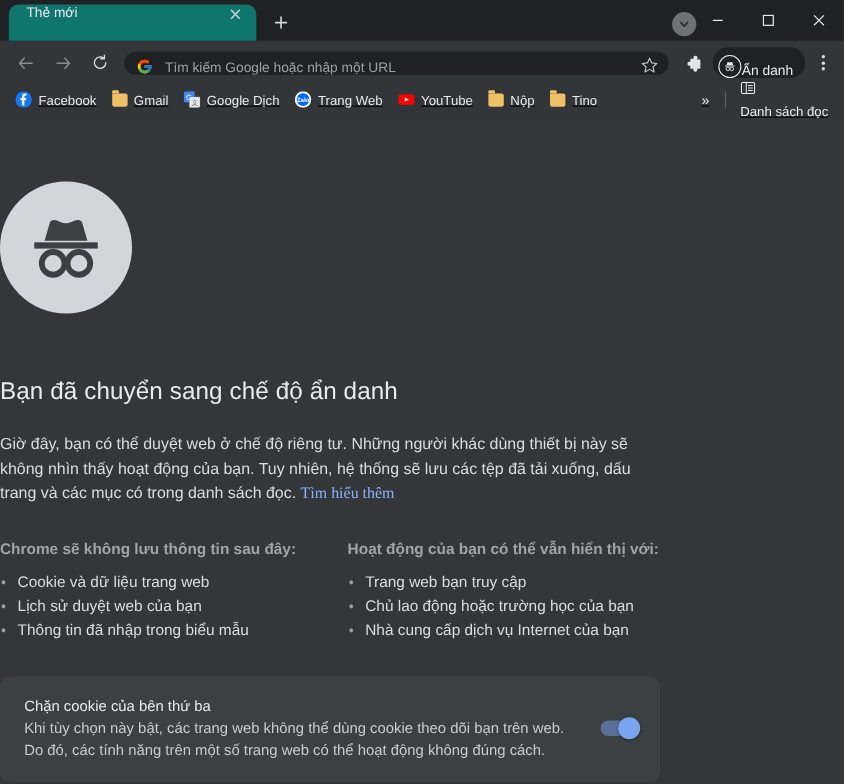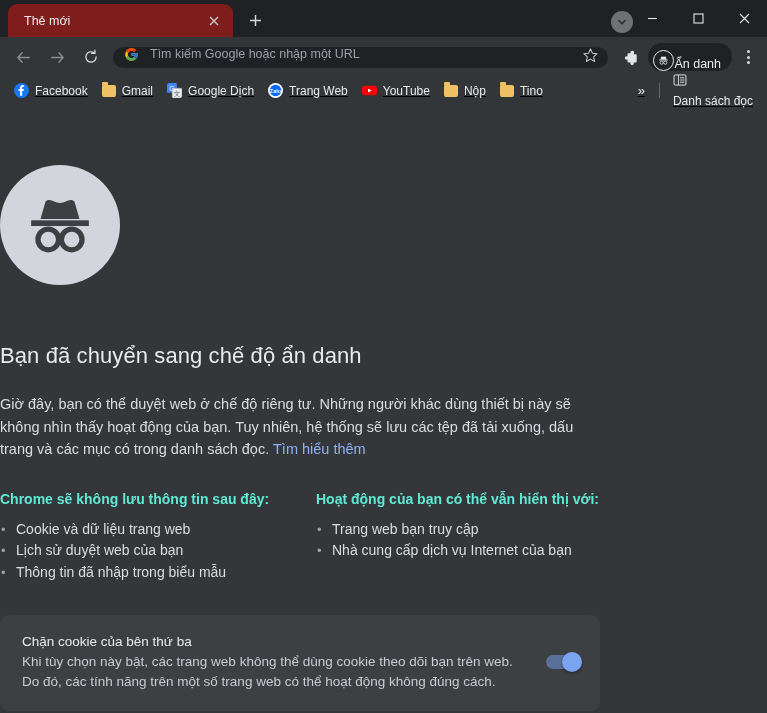--- a/index.html
+++ b/index.html
@@ -9,24 +9,24 @@
     font-family:"Liberation Sans", sans-serif;
     -webkit-font-smoothing:antialiased;
   }
 
   
   .titlebar {
     height:37px; background:#202124;
     display:flex; align-items:flex-end; position:relative;
   }
   .tab {
-    width:225px; height:33px; background:#7f1d1d;
+    width:225px; height:33px; background:#0f766e;
     border-radius:9px 9px 0 0;
     margin-left:8px;
-    display:flex; align-items:center;
+    display:flex; align-items:flex-start;
     padding:0 10px 0 16px;
     position:relative;
   }
   .tab-title {
     flex:1; color:#E8EAED; font-size:12.5px;
     white-space:nowrap; overflow:hidden; text-overflow:ellipsis;
   }
   .tab-close {
     width:18px; height:18px; flex:none;
     display:flex; align-items:center; justify-content:center;
@@ -62,21 +62,21 @@
     width:30px; height:30px; margin:0 2px;
     display:flex; align-items:center; justify-content:center;
     border-radius:50%;
   }
   .navbtn.dim { color:#8A8E93; }
   .navbtn.on  { color:#D6D9DC; }
 
   .omnibox {
     flex:1; height:21px; background:#202124;
     border-radius:14px; margin:0 7px 0 5px;
-    display:flex; align-items:flex-start; padding:0 9px 0 11px;
+    display:flex; align-items:flex-end; padding:0 9px 0 11px;
   }
   .glogo { width:15px; height:15px; flex:none; }
   .omni-text {
     flex:1; margin-left:11px; color:#9AA0A6; font-size:12.5px;
     white-space:nowrap; overflow:hidden;
   }
   .star { width:17px; height:17px; color:#C4C7CA; flex:none; }
 
   .ext {
     width:28px; height:28px; margin:0 1px;
@@ -140,29 +140,29 @@
     display:flex; align-items:center; justify-content:center;
   }
   h1 {
     margin-top:58px; color:#E8EAED;
     font-size:22px; font-weight:400; letter-spacing:.1px;
   }
   .intro {
     width:600px; margin-top:24px;
     color:#DADCE0; font-size:14.5px; line-height:22.5px; text-align:left;
   }
-  .intro a { color:#8AB4F8; text-decoration:none; }
+  .intro a { color:#8AB4F8; text-decoration:none;font-family:Liberation Serif, serif; }
 
   .cols {
     width:600px; margin-top:29px;
     display:flex; gap:32px;
   }
   .col { flex:1; }
   .col h2 {
-    color:#5eead4; font-size:14px; font-weight:700; line-height:19px;
+    color:#a3a3a3; font-size:14px; font-weight:700; line-height:19px;
   }
   .col ul { list-style:none; margin-top:10px; }
   .col li {
     color:#DADCE0; font-size:14px; line-height:21.5px;
     padding-left:16px; position:relative;
   }
   .col li::before {
     content:"•"; position:absolute; left:1px; top:0; color:#9AA0A6; font-size:13px;
   }
 
@@ -378,20 +378,21 @@
       <ul>
         <li>Cookie và dữ liệu trang web</li>
         <li>Lịch sử duyệt web của bạn</li>
         <li>Thông tin đã nhập trong biểu mẫu</li>
       </ul>
     </div>
     <div class="col">
       <h2>Hoạt động của bạn có thể vẫn hiển thị với:</h2>
       <ul>
         <li>Trang web bạn truy cập</li>
+        <li>Chủ lao động hoặc trường học của bạn</li>
         <li>Nhà cung cấp dịch vụ Internet của bạn</li>
       </ul>
     </div>
   </div>
 
   <div class="card">
     <div class="card-text">
       <div class="card-title">Chặn cookie của bên thứ ba</div>
       <div class="card-desc">Khi tùy chọn này bật, các trang web không thể dùng cookie theo dõi bạn trên web.</div>
       <div class="card-desc">Do đó, các tính năng trên một số trang web có thể hoạt động không đúng cách.</div>

